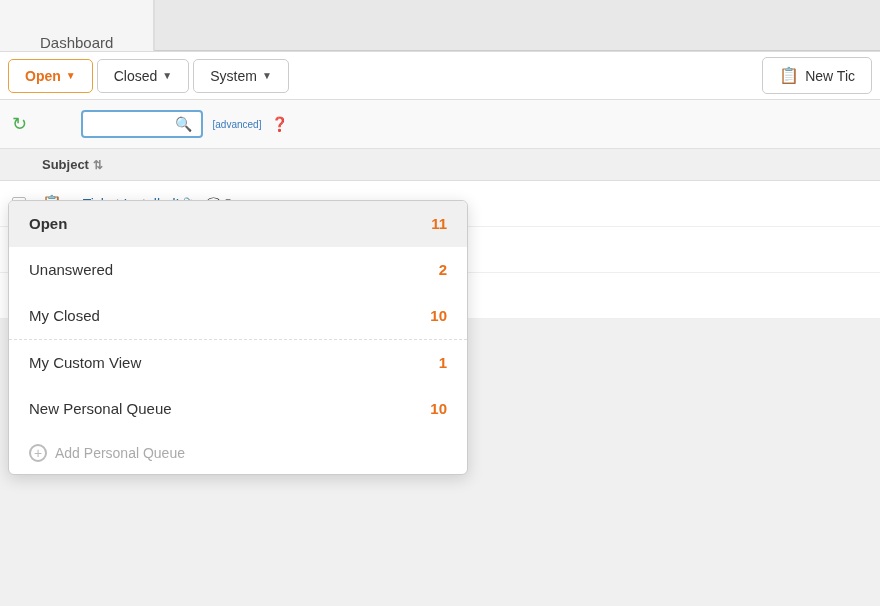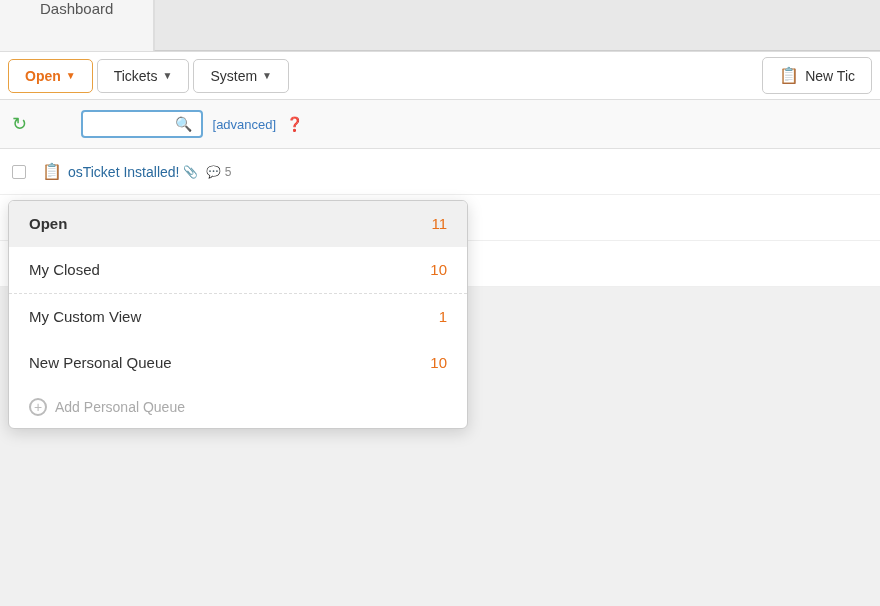--- a/index.html
+++ b/index.html
@@ -15,21 +15,21 @@
     
     .top-nav {
       display: flex;
       background: #f5f5f5;
       border-bottom: 1px solid #ddd;
       height: 52px;
       align-items: stretch;
     }
     .nav-tab {
       display: flex;
-      align-items: flex-start;
+      align-items: flex-end;
       justify-content: center;
       padding: 0 40px;
       font-size: 15px;
       color: #555;
       cursor: pointer;
       border-right: 1px solid #ddd;
       background: #f5f5f5;
       white-space: nowrap;
     }
 
@@ -118,21 +118,21 @@
       outline: none;
       font-size: 13px;
       width: 80px;
     }
     .search-icon {
       color: #888;
       font-size: 14px;
     }
     .advanced-link {
       color: #3a7abf;
-      font-size: 13px;
+      font-size: 10px;
       cursor: pointer;
       text-decoration: none;
     }
     .help-icon {
       color: #aaa;
       cursor: pointer;
       font-size: 14px;
     }
     .refresh-icon {
       color: #4caf50;
@@ -213,21 +213,21 @@
       color: #333;
       border-bottom: 1px solid transparent;
     }
     .dropdown-item.active { background: #f0f0f0; font-weight: 600; }
     .dropdown-item.divider-above {
       border-top: 1px dashed #ddd;
       gap: 48px;
     }
     .item-count {
       color: #e8701a;
-      font-weight: 400;
+      font-weight: 700;
       font-size: 15px;
     }
     .item-count.zero { color: #e8701a; }
     .add-queue {
       display: flex;
       align-items: center;
       gap: 8px;
       padding: 12px 20px;
       color: #aaa;
       font-size: 14px;
@@ -254,21 +254,21 @@
   </div>
   <div style="flex:1; background:#e8e8e8; border-bottom:1px solid #ccc; border-left:1px solid #ddd;"></div>
 </div>
 
 <div class="ticket-toolbar">
   <button class="toolbar-btn active">
     <span>Open</span>
     <span class="arrow">▼</span>
   </button>
   <button class="toolbar-btn closed">
-    <span>Tickets</span>
+    <span>Closed</span>
     <span class="arrow" style="color:#555">▼</span>
   </button>
   <button class="toolbar-btn search-btn">
     <span>System</span>
     <span class="arrow">▼</span>
   </button>
   <div class="toolbar-sep"></div>
   <button class="new-ticket-btn">
     <span style="font-size:16px;">📋</span>
     <span>New Tic</span>
@@ -283,20 +283,27 @@
     <div class="search-box">
       <input type="text" placeholder="" style="">
       <span class="search-icon">🔍</span>
     </div>
     <a class="advanced-link">
       <span>[advanced]</span>
     </a>
     <span class="help-icon">❓</span>
   </div>
 
+  <div class="table-header">
+    <div class="col-check"></div>
+    <div class="col-subject">
+      <span>Subject</span>
+      <span class="sort-icon">⇅</span>
+    </div>
+  </div>
 
   <div class="ticket-row">
     <div class="row-check">
       <div class="check-box"></div>
     </div>
     <span class="ticket-icon">📋</span>
     <span class="ticket-subject">osTicket Installed!</span>
     <span class="clip-icon">📎</span>
     <span class="comment-count">💬 <span>5</span></span>
   </div>
@@ -316,20 +323,24 @@
     <span class="comment-count">💬 <span>2</span></span>
   </div>
 
   <div class="dropdown-overlay">
 
     <div class="dropdown-item active">
       <span>Open</span>
       <span class="item-count">11</span>
     </div>
 
+    <div class="dropdown-item">
+      <span>Unanswered</span>
+      <span class="item-count">2</span>
+    </div>
 
 
     <div class="dropdown-item">
       <span>My Closed</span>
       <span class="item-count">10</span>
     </div>
 
     <div class="dropdown-item divider-above">
       <span>My Custom View</span>
       <span class="item-count">1</span>

